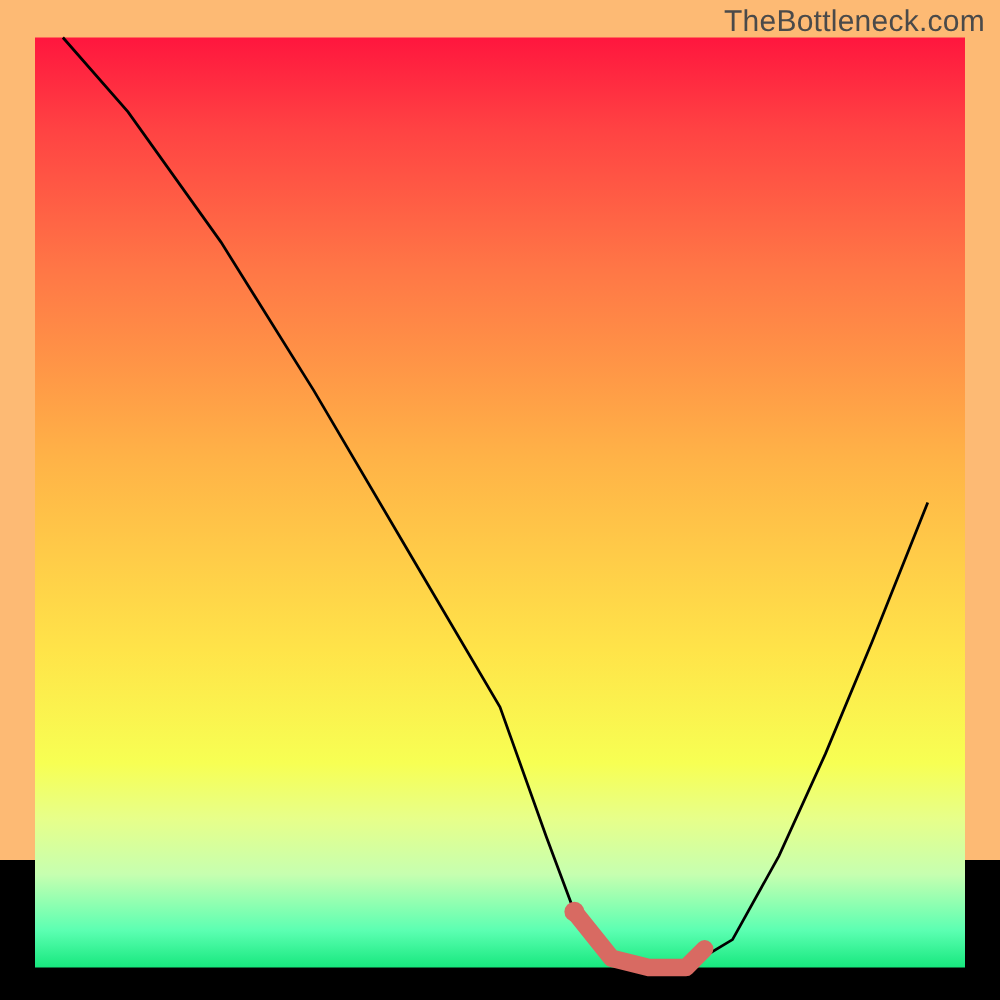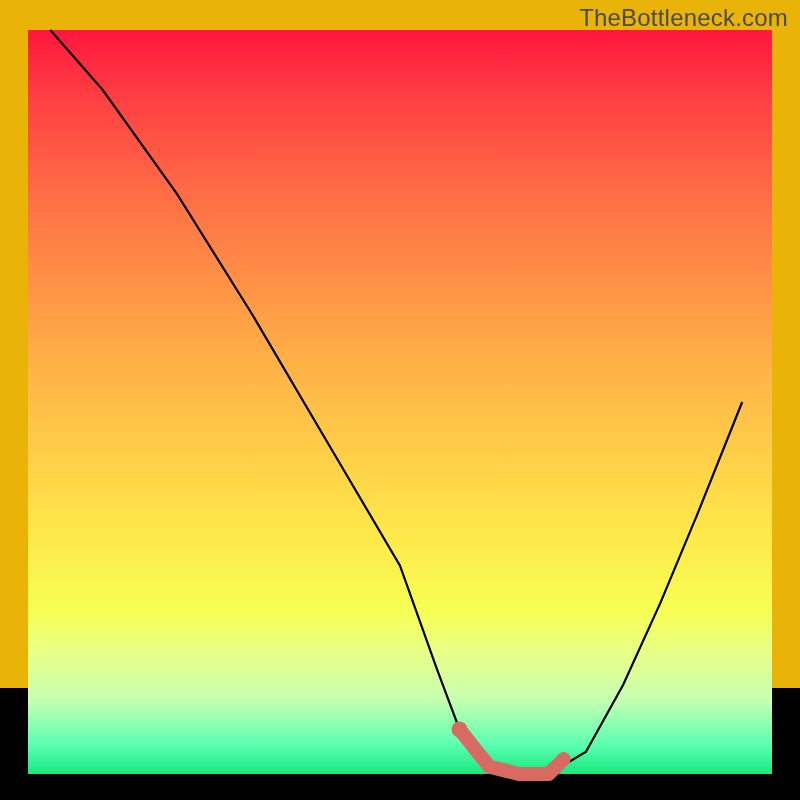--- a/index.html
+++ b/index.html
@@ -10,21 +10,21 @@
     background: #000;
     overflow: hidden;
     font-family: Arial, Helvetica, sans-serif;
   }
   .frame {
     position: absolute;
     top: 0;
     left: 0;
     width: 800px;
     height: 688px;
-    background: #eab308;
+    background: #fdba74;
   }
   .attribution {
     position: absolute;
     top: 4px;
     right: 12px;
     color: #4a4a4a;
     font-size: 24px;
     font-weight: 500;
     letter-spacing: 0.2px;
   }

